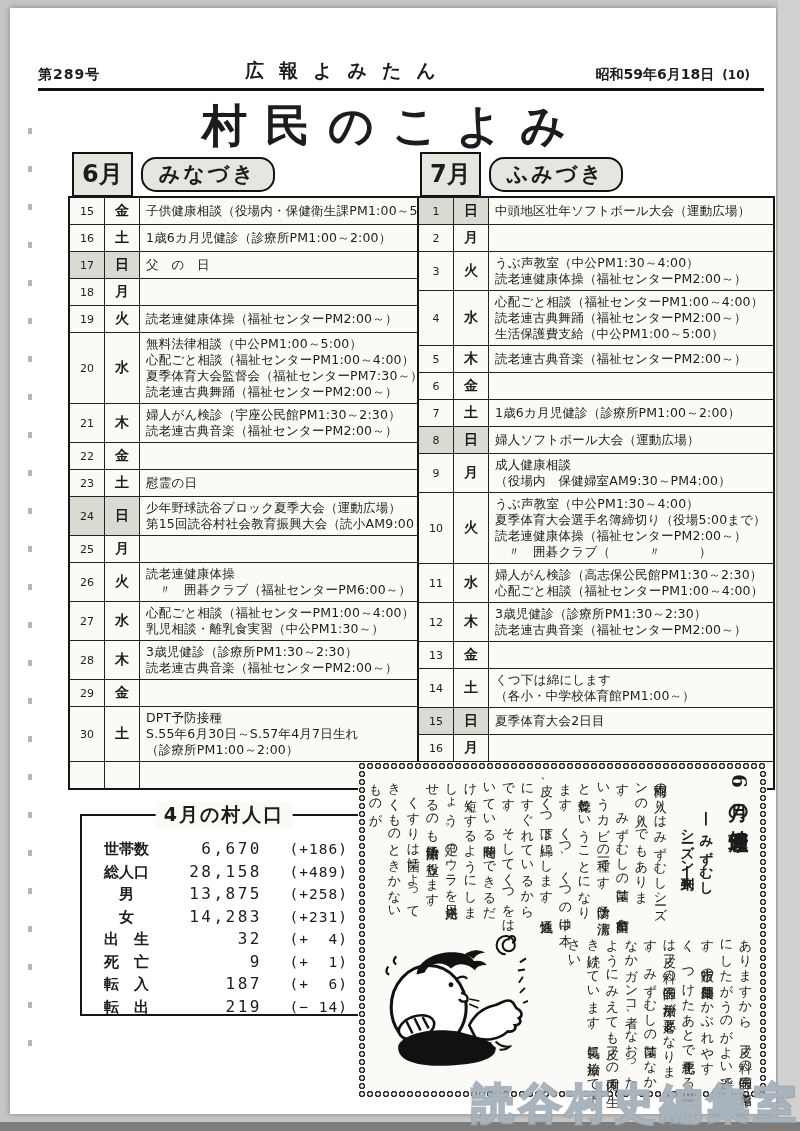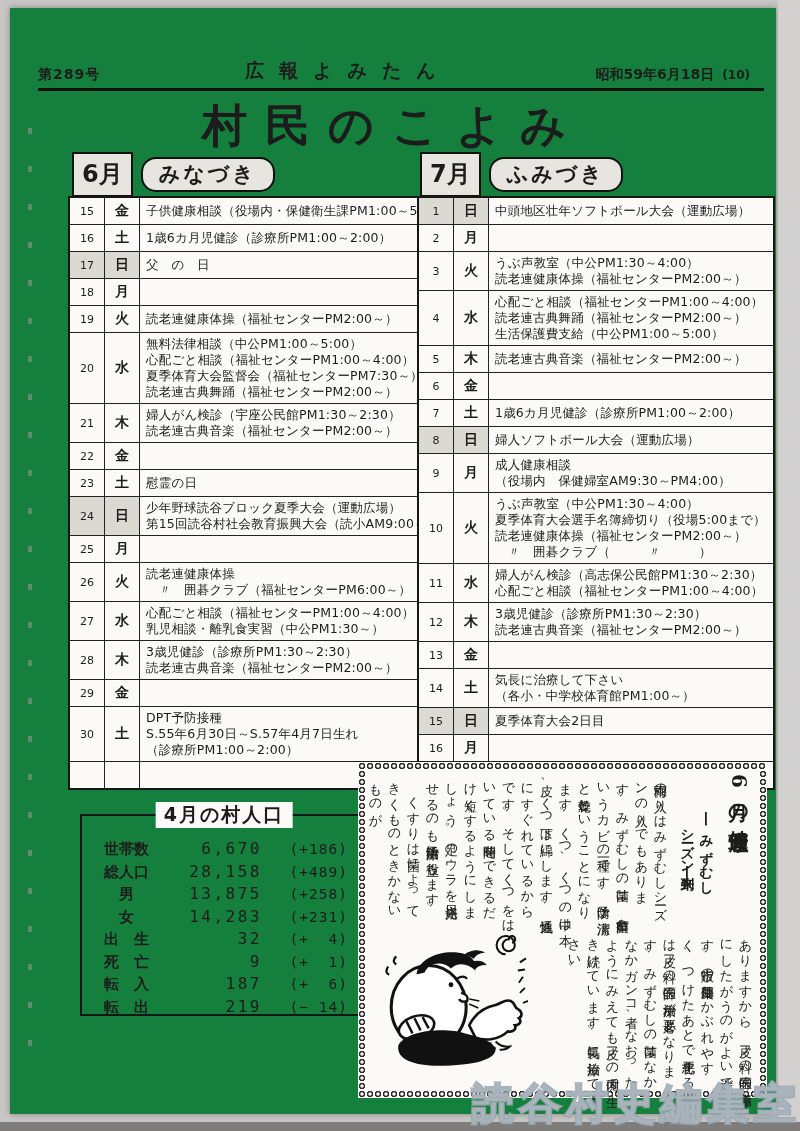--- a/index.html
+++ b/index.html
@@ -5,21 +5,21 @@
   html,body{margin:0;padding:0;}
   body{
     width:800px;height:1131px;position:relative;overflow:hidden;
     background:#c7c6c4;
     font-family:"DejaVu Sans","Liberation Sans",sans-serif;
     color:#1c1c1c;
   }
   
   .page{
     position:absolute;left:10px;top:8px;width:766px;height:1106px;
-    background:#15803d;box-shadow:0 0 6px rgba(0,0,0,.35);
+    background:#ffffff;box-shadow:0 0 6px rgba(0,0,0,.35);
   }
   .bottom-shade{position:absolute;left:0;top:1122px;width:800px;height:9px;background:#7e7d7b;}
   .right-strip{position:absolute;right:0;top:0;width:22px;height:1131px;background:#d2d1cf;}
   .binding-dots{
     position:absolute;left:18px;top:120px;width:4px;height:930px;opacity:.65;
     background:repeating-linear-gradient(180deg,#8f8e8a 0 6px,transparent 6px 38px);
   }
   
   .header{position:absolute;left:28px;top:50px;width:712px;display:flex;align-items:flex-end;justify-content:space-between;}
   .issue-no{font-size:14px;font-weight:bold;letter-spacing:1px;}
@@ -342,21 +342,21 @@
         </tr>
         <tr>
           <td class="c-date">13</td>
           <td class="c-day">金</td>
           <td class="c-ev"></td>
         </tr>
         <tr>
           <td class="c-date">14</td>
           <td class="c-day">土</td>
           <td class="c-ev">
-            <div class="ev-line">気長に治療して下さい</div>
+            <div class="ev-line">くつ下は綿にします</div>
             <div class="ev-line">（各小・中学校体育館PM1:00～）</div>
           </td>
         </tr>
         <tr class="sun">
           <td class="c-date">15</td>
           <td class="c-day">日</td>
           <td class="c-ev">
             <div class="ev-line">夏季体育大会2日目</div>
           </td>
         </tr>

